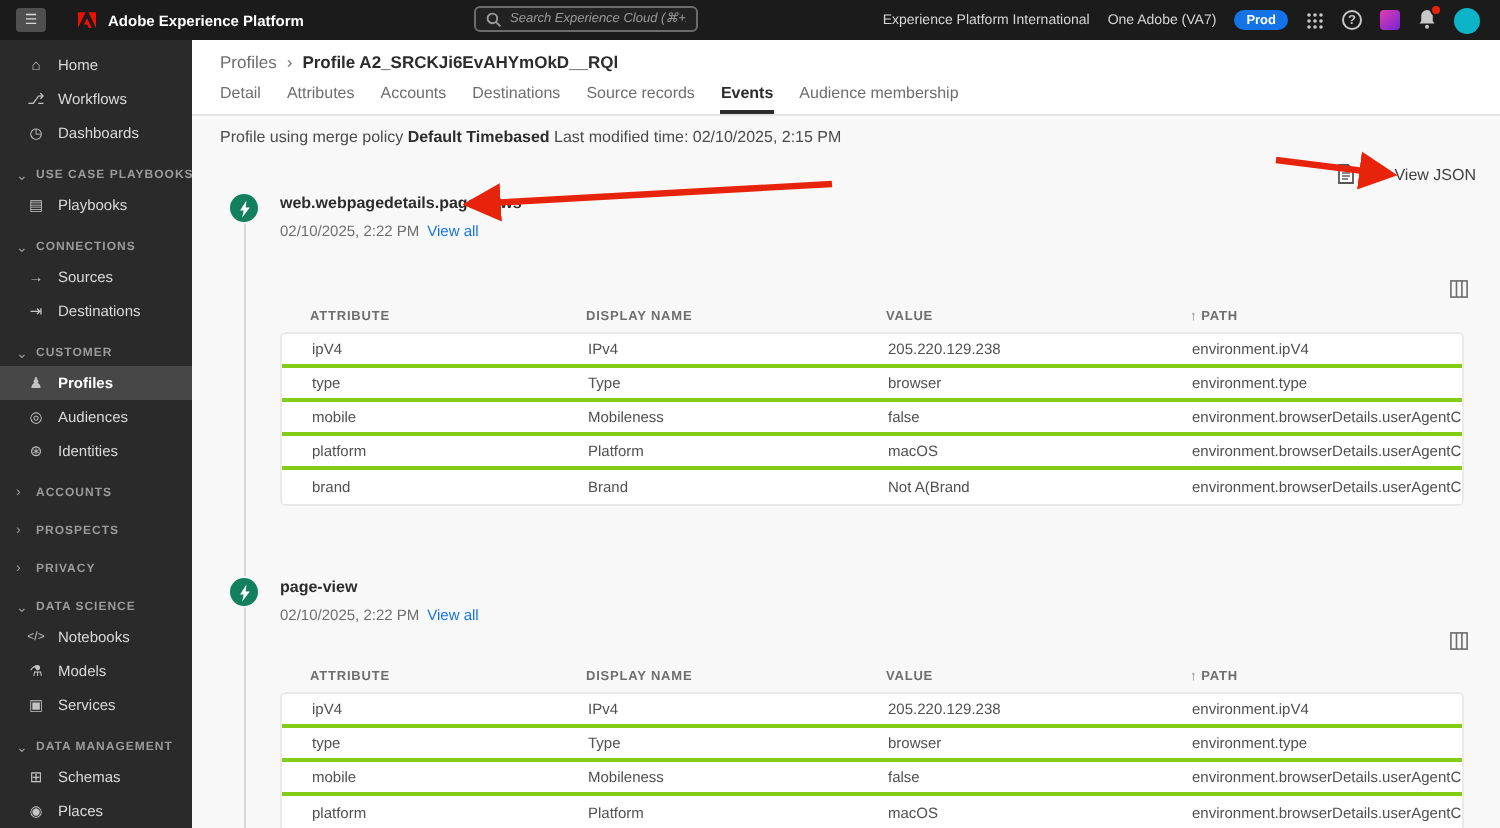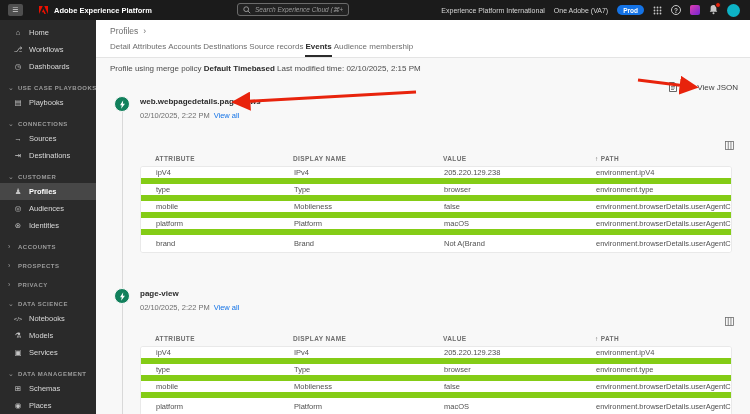--- a/index.html
+++ b/index.html
@@ -30,21 +30,21 @@
   .side-link.selected { background:#474747; color:#fff; font-weight:bold; }
   .si { width:10px; text-align:center; font-size:7.5px; color:#c4c4c4; flex:none; }
   .side-section { height:13px; margin-top:6px; display:flex; align-items:center; gap:4px; padding-left:8px; font-size:6px; letter-spacing:.5px; color:#9b9b9b; font-weight:bold; cursor:pointer; white-space:nowrap; }
   .chev { font-size:7px; width:6px; font-weight:normal; }
 
   
   .page-header { position:absolute; left:96px; top:20px; right:0; height:38px; background:#fff; border-bottom:1px solid #e4e4e4; padding:6px 14px 0; z-index:5; }
   .breadcrumb { display:flex; align-items:center; gap:5px; font-size:8.5px; color:#6e6e6e; }
   .crumb-root { cursor:pointer; }
   .crumb-cur { font-weight:bold; color:#2c2c2c; }
-  .tabs { margin-top:6px; display:flex; gap:2px; font-size:8px; color:#6e6e6e; }
+  .tabs { margin-top:6px; display:flex; gap:13px; font-size:8px; color:#6e6e6e; }
   .tab { padding-bottom:4px; cursor:pointer; white-space:nowrap; }
   .tab.active { color:#2b2b2b; font-weight:bold; border-bottom:2px solid #2b2b2b; }
 
   
   .body { position:absolute; left:96px; top:58px; right:0; bottom:0; background:#f8f8f8; overflow:hidden; }
   .merge-line { position:absolute; left:14px; top:6px; font-size:8px; color:#4b4b4b; white-space:nowrap; }
   .merge-line b { color:#2c2c2c; }
   .view-json { position:absolute; right:12px; top:24px; display:flex; align-items:center; gap:20px; font-size:8px; color:#404040; cursor:pointer; }
 
   .timeline-line { position:absolute; left:26px; top:46px; bottom:0; width:1px; background:#d9d9d9; }
@@ -52,21 +52,21 @@
   .ev-title { position:absolute; left:44px; font-size:8px; font-weight:bold; color:#2c2c2c; }
   .ev-time { position:absolute; left:44px; font-size:7.5px; color:#6e6e6e; }
   .view-all { color:#1473e6; margin-left:4px; cursor:pointer;margin-top:45px; }
   .col-icon { position:absolute; right:16px; cursor:pointer; }
 
   .etable { position:absolute; left:44px; right:18px; }
   .thead, .trow { display:grid; grid-template-columns:138px 150px 152px 1fr; align-items:center; }
   .thead { height:16px; }
   .thead > div { padding-left:15px; font-size:6.5px; font-weight:bold; letter-spacing:.4px; color:#6e6e6e; white-space:nowrap; }
   .rows { border:1px solid #e9e9e9; border-radius:3px; overflow:hidden; background:#fff; }
-  .trow { height:17px; background:#fff; border-bottom:6px solid #84cc16; }
+  .trow { height:17px; background:#fff; border-bottom:2px solid #84cc16; }
   .trow:last-child { border-bottom:none; }
   .trow > div { padding-left:15px; font-size:7.5px; color:#505050; white-space:nowrap; overflow:hidden; }
   .sort-arrow { font-weight:bold; margin-right:2px; }
 
   .annot { position:absolute; inset:0; pointer-events:none; z-index:60; }
 </style>
 </head>
 <body>
 
 <div class="screen">
@@ -223,20 +223,21 @@
         <span class="si">◉</span>
         <span>Places</span>
       </div>
 
   </nav>
 
   <div class="page-header">
     <div class="breadcrumb">
       <span class="crumb-root">Profiles</span>
       <span>›</span>
+      <span class="crumb-cur">Profile A2_SRCKJi6EvAHYmOkD__RQl</span>
     </div>
     <div class="tabs">
       <span class="tab">Detail</span>
       <span class="tab">Attributes</span>
       <span class="tab">Accounts</span>
       <span class="tab">Destinations</span>
       <span class="tab">Source records</span>
       <span class="tab active">Events</span>
       <span class="tab">Audience membership</span>
     </div>

